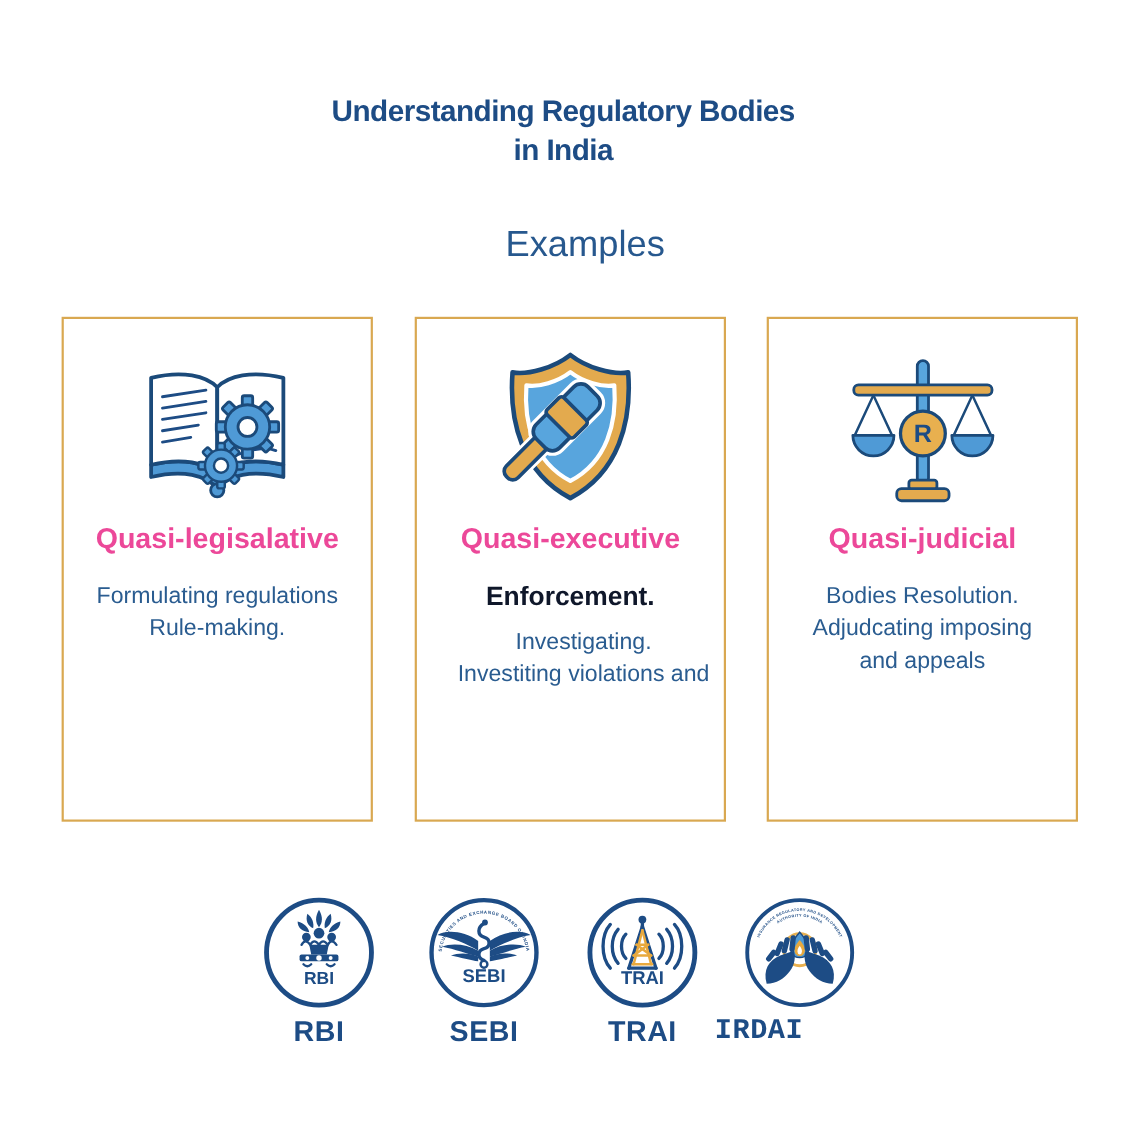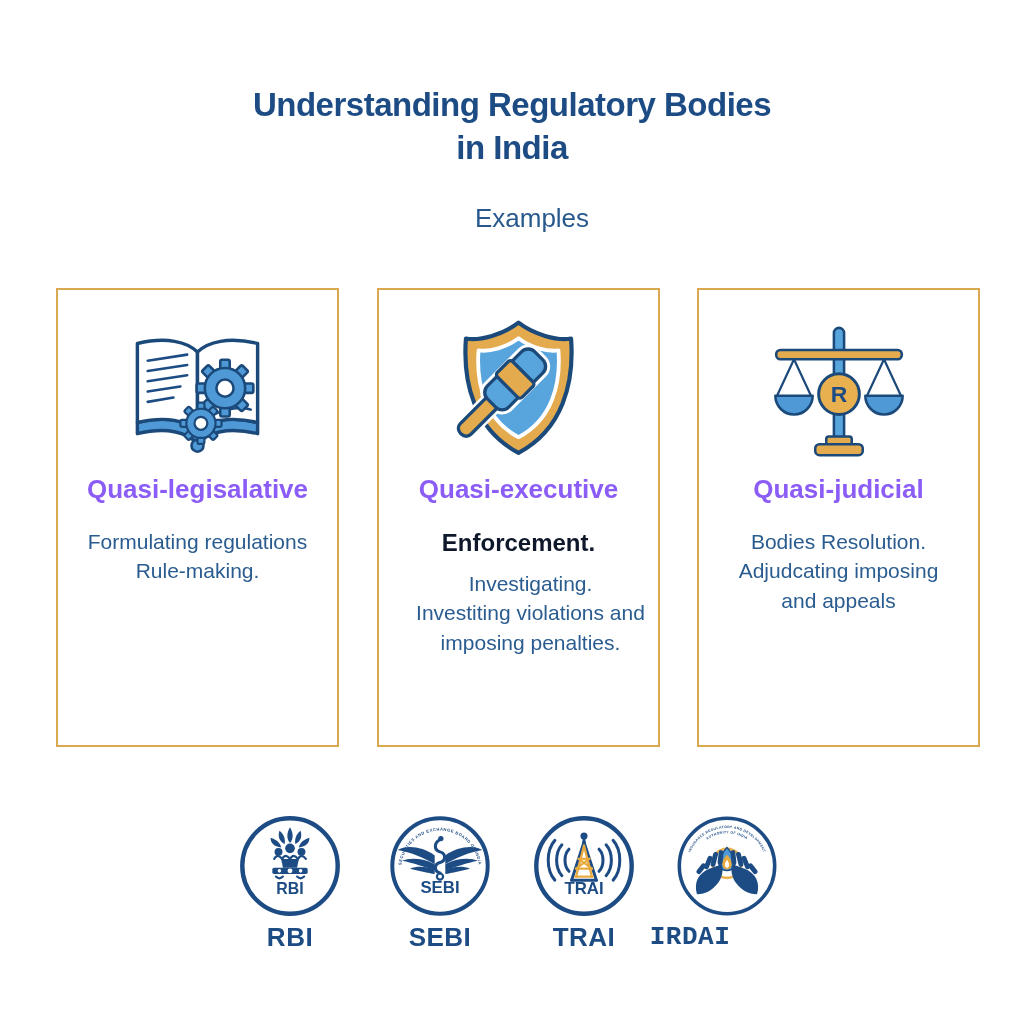--- a/index.html
+++ b/index.html
@@ -3,33 +3,33 @@
 <meta charset="utf-8">
 <style>
   * { margin:0; padding:0; box-sizing:border-box; }
   html,body { background:#ffffff; }
   .canvas {
     position:relative; width:1024px; height:1024px; background:#ffffff;
     font-family:"Liberation Sans", sans-serif; overflow:hidden; margin:0 auto;
   }
   .title {
     position:absolute; top:84px; left:0; width:100%; text-align:center;
-    font-size:33px; font-weight:700; color:#1d4c85; line-height:1.3; letter-spacing:-0.5px;
+    font-size:27px; font-weight:700; color:#1d4c85; line-height:1.3; letter-spacing:-0.5px;
   }
   .subtitle {
     position:absolute; top:203px; left:0; width:100%; text-align:center;
-    font-size:26px; font-weight:400; color:#27588e;padding-left:40px;
+    font-size:33px; font-weight:400; color:#27588e;padding-left:40px;
   }
   .card {
     position:absolute; top:288px; width:283px; height:459px; background:#ffffff;
     border:2px solid #d9a851; text-align:center;
   }
   .c1 { left:56px; } .c2 { left:377px; } .c3 { left:697px; }
   .card-icon { margin-top:26px; height:146px; }
-  .card-title { margin-top:12px; font-size:26px; font-weight:700; color:#8b5cf6; }
+  .card-title { margin-top:12px; font-size:26px; font-weight:700; color:#ec4899; }
   .card-emphasis { margin-top:24px; font-size:24px; font-weight:700; color:#0f172a; }
   .card-body { margin-top:22px; font-size:21px; color:#2a5c90; line-height:1.4; }
   .c2 .card-body { margin-top:12px;padding-left:24px; }
   .logo { position:absolute; top:813px; width:106px; height:106px; }
   .l1 { left:237px; } .l2 { left:387px; } .l3 { left:531px; } .l4 { left:674px; }
   .logo-label {
     position:absolute; top:922px; width:140px; text-align:center;
     font-size:26px; font-weight:700; color:#1d4c85; letter-spacing:0.5px;
   }
   .ll1 { left:220px; } .ll2 { left:370px; } .ll3 { left:514px; } .ll4 { left:620px;font-family:Liberation Mono, monospace; }
@@ -121,21 +121,20 @@
             <rect x="-13" y="-21" width="26" height="42" rx="4" fill="#e3aa4e" stroke="#1b4a7a" stroke-width="4"></rect>
           </g>
         </g>
       </svg>
     </div>
     <div class="card-title">Quasi-executive</div>
     <div class="card-emphasis">Enforcement.</div>
     <div class="card-body">
       <div>Investigating.</div>
       <div>Investiting violations and</div>
-      <div>imposing penalties.</div>
     </div>
   </div>
 
   <div class="card c3">
     <div class="card-icon">
       <svg viewBox="0 0 200 172" width="170" height="146">
         <g stroke-linejoin="round" stroke-linecap="round">
           <rect x="94" y="14" width="12" height="132" rx="6" fill="#58a5dd" stroke="#1b4a7a" stroke-width="3"></rect>
           <rect x="26" y="40" width="148" height="11" rx="5" fill="#e3aa4e" stroke="#1b4a7a" stroke-width="3"></rect>
           <g stroke="#1b4a7a" stroke-width="2.6" fill="none">

